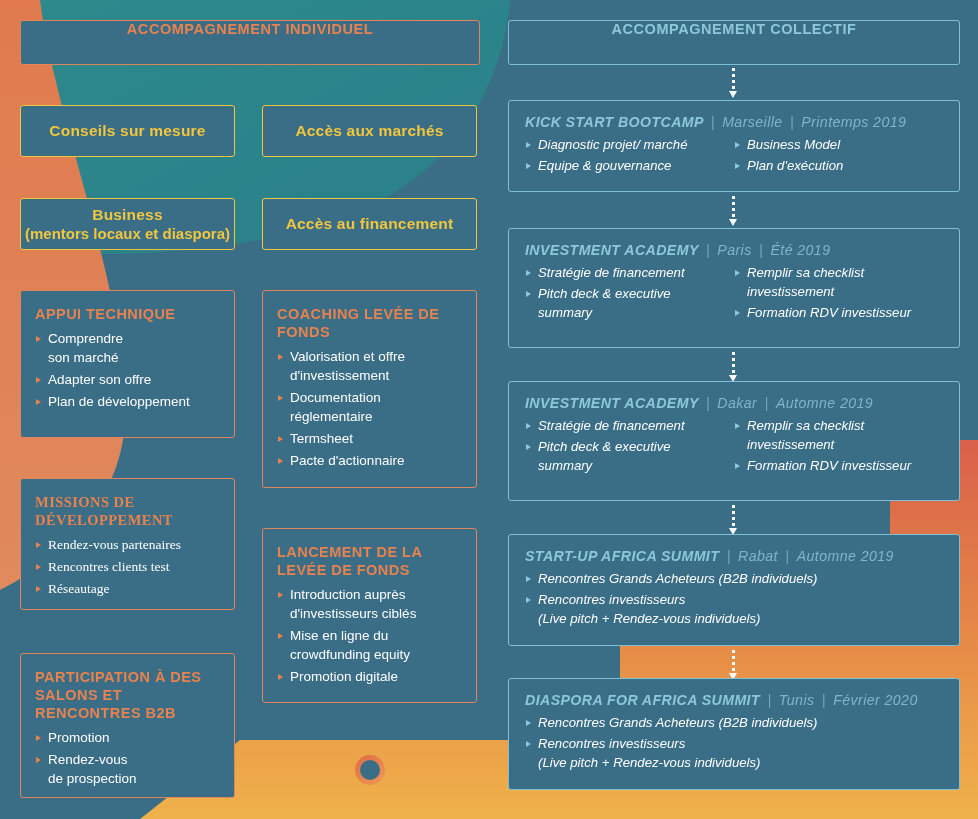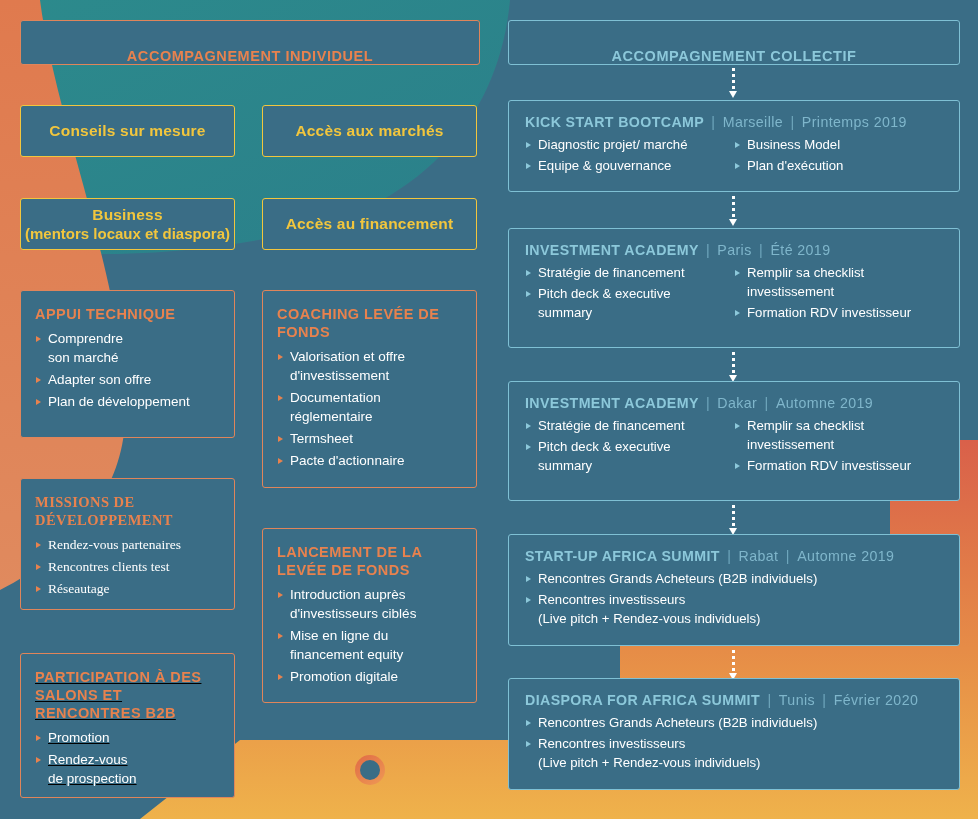--- a/index.html
+++ b/index.html
@@ -21,21 +21,21 @@
     position: absolute;
     background: #3a6d86;
     border: 1.5px solid #e0855a;
     border-radius: 3px;
   }
   .card.yellow  { border-color: #f2c63d; }
   .card.teal    { border-color: #7fc0d4; }
 
   
   .banner {
-    display: flex; align-items: flex-end; justify-content: center;
+    display: flex; align-items: flex-start; justify-content: center;
   }
   .banner-label {
     font-size: 14.5px; font-weight: bold; letter-spacing: .55px;
   }
   .banner-label.orange { color: #e8824e; }
   .banner-label.tealtx { color: #8cc8da; }
 
   
   .pill {
     display: flex; flex-direction: column;
@@ -70,21 +70,21 @@
   ul.bul li::before {
     content: "";
     position: absolute; left: 1px; top: 7px;
     border-left: 5px solid #e8824e;
     border-top: 3.5px solid transparent;
     border-bottom: 3.5px solid transparent;
   }
   ul.bul li .cont { display: block; }
 
   
-  .ecard { padding: 13px 16px 12px 16px; }
+  .ecard { padding: 13px 16px 12px 16px; font-style: italic; }
   .ecard-head {
     font-size: 14.2px; font-weight: bold;
     letter-spacing: .4px; color: #8cc8da;
     margin-bottom: 5px; white-space: nowrap;
   }
   .ecard-head .sep  { color: #6fa7bd; font-weight: normal; padding: 0 3px; }
   .ecard-head .meta { color: #7fb6cb; font-weight: normal; }
   .ecols { display: flex; }
   .ecols > div { flex: 0 0 50%; }
   .ecols.single > div { flex: 0 0 100%; }
@@ -232,29 +232,29 @@
 
   <div class="card lcard" style="left:262px; top:528px; width:215px; height:175px;">
     <div class="lcard-title">LANCEMENT DE LA LEVÉE DE FONDS</div>
     <ul class="bul">
         <li>
           <span class="cont">Introduction auprès</span>
           <span class="cont">d'investisseurs ciblés</span>
         </li>
         <li>
           <span class="cont">Mise en ligne du</span>
-          <span class="cont">financement equity</span>
+          <span class="cont">crowdfunding equity</span>
         </li>
         <li>
           <span class="cont">Promotion digitale</span>
         </li>
       </ul>
   </div>
 
-  <div class="card lcard" style="left:20px; top:653px; width:215px; height:145px;text-decoration:underline;">
+  <div class="card lcard" style="left:20px; top:653px; width:215px; height:145px;">
     <div class="lcard-title">PARTICIPATION À DES SALONS ET RENCONTRES B2B</div>
     <ul class="bul">
         <li>
           <span class="cont">Promotion</span>
         </li>
         <li>
           <span class="cont">Rendez-vous</span>
           <span class="cont">de prospection</span>
         </li>
       </ul>

